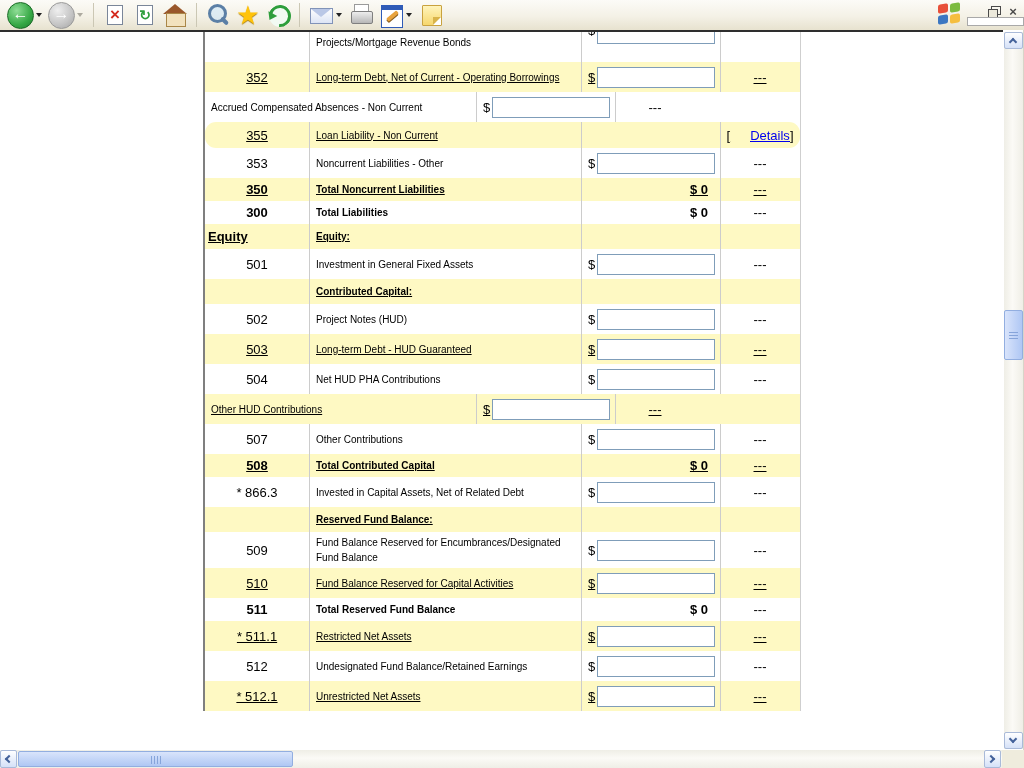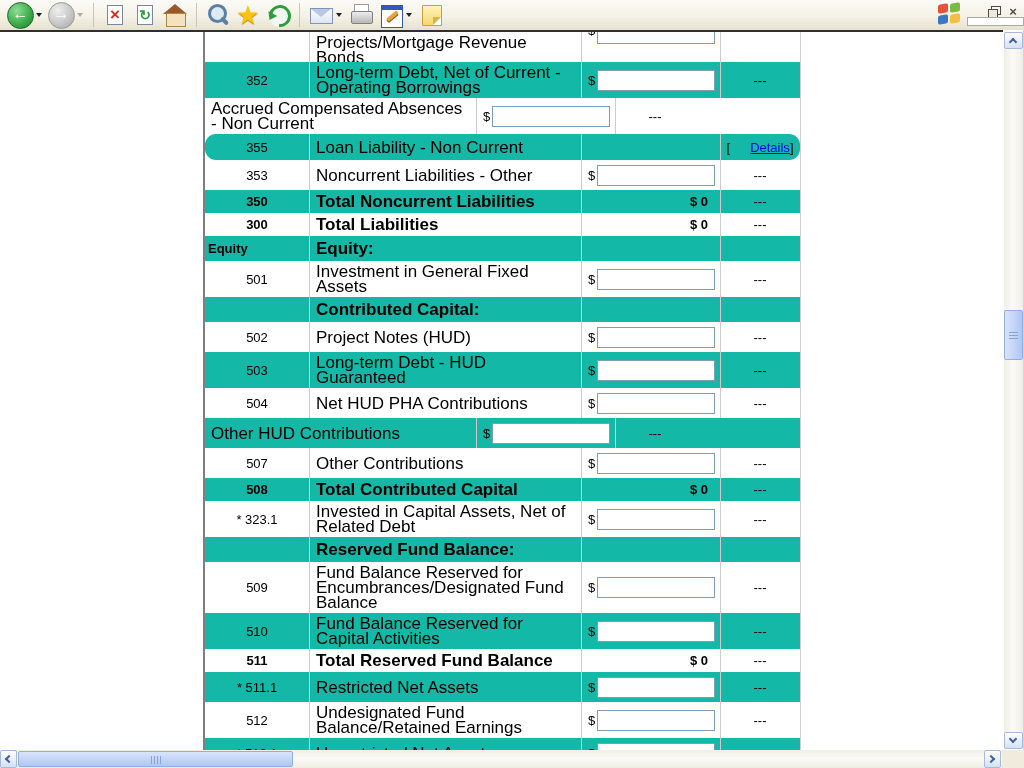--- a/index.html
+++ b/index.html
@@ -99,26 +99,26 @@
   .wc-close { font-size:13px; font-weight:bold; color:#4a4a4a; line-height:11px; text-align:center; }
 
   .popup-sliver { position:absolute; left:967px; top:17px; width:57px; height:9px; background:#fff; border:1px solid #A9A9A9; }
 
   
   .content { position:absolute; left:0; top:32px; width:1003px; height:718px; background:#fff; overflow:hidden; }
   .table-wrap { position:absolute; left:203px; top:0; width:598px;
     border-left:2px solid #7f7f7f; border-right:1px solid #CFCFCF; background:#fff; }
 
   .row { display:flex; width:595px; }
-  .r-gray  { background:#14b8a6; }
+  .r-gray  { background:#fef9c3;text-decoration:underline; }
   .r-white { background:#ffffff; }
 
   .cell { display:flex; align-items:center; }
   .c-num  { width:105px; justify-content:center; border-right:1px solid #CCCCCC; font-size:13px; padding:2px 4px; }
-  .c-desc { width:272px; justify-content:flex-start; border-right:1px solid #CCCCCC; font-size:17px; padding:3px 8px 3px 6px; line-height:15px; }
+  .c-desc { width:272px; justify-content:flex-start; border-right:1px solid #CCCCCC; font-size:10px; padding:3px 8px 3px 6px; line-height:15px; }
   .c-amt  { width:139px; border-right:1px solid #CCCCCC; font-size:13px; }
   .c-na   { width:78px; justify-content:center; font-size:13px; }
 
   .row-input   { min-height:30px; }
   .row-total   { min-height:23px; }
   .row-section { min-height:25px; }
   .row-details { min-height:26px;border-radius:11px; }
 
   .row-total .c-num, .row-total .c-desc, .row-total .c-amt,
   .row-section .c-num, .row-section .c-desc { font-weight:bold; }
@@ -401,21 +401,21 @@
           <div class="cell c-num">508</div>
           <div class="cell c-desc">
             <span>Total Contributed Capital</span>
           </div>
           <div class="cell c-amt">
             <span>$ 0</span>
           </div>
           <div class="cell c-na">---</div>
         </div>
         <div class="row row-input r-white">
-          <div class="cell c-num">* 323.1</div>
+          <div class="cell c-num">* 866.3</div>
           <div class="cell c-desc">
             <span>Invested in Capital Assets, Net of Related Debt</span>
           </div>
           <div class="cell c-amt">
             <span class="dollar">$</span>
             <input class="amount-input" type="text" style="">
           </div>
           <div class="cell c-na">---</div>
         </div>
         <div class="row row-section r-gray">

